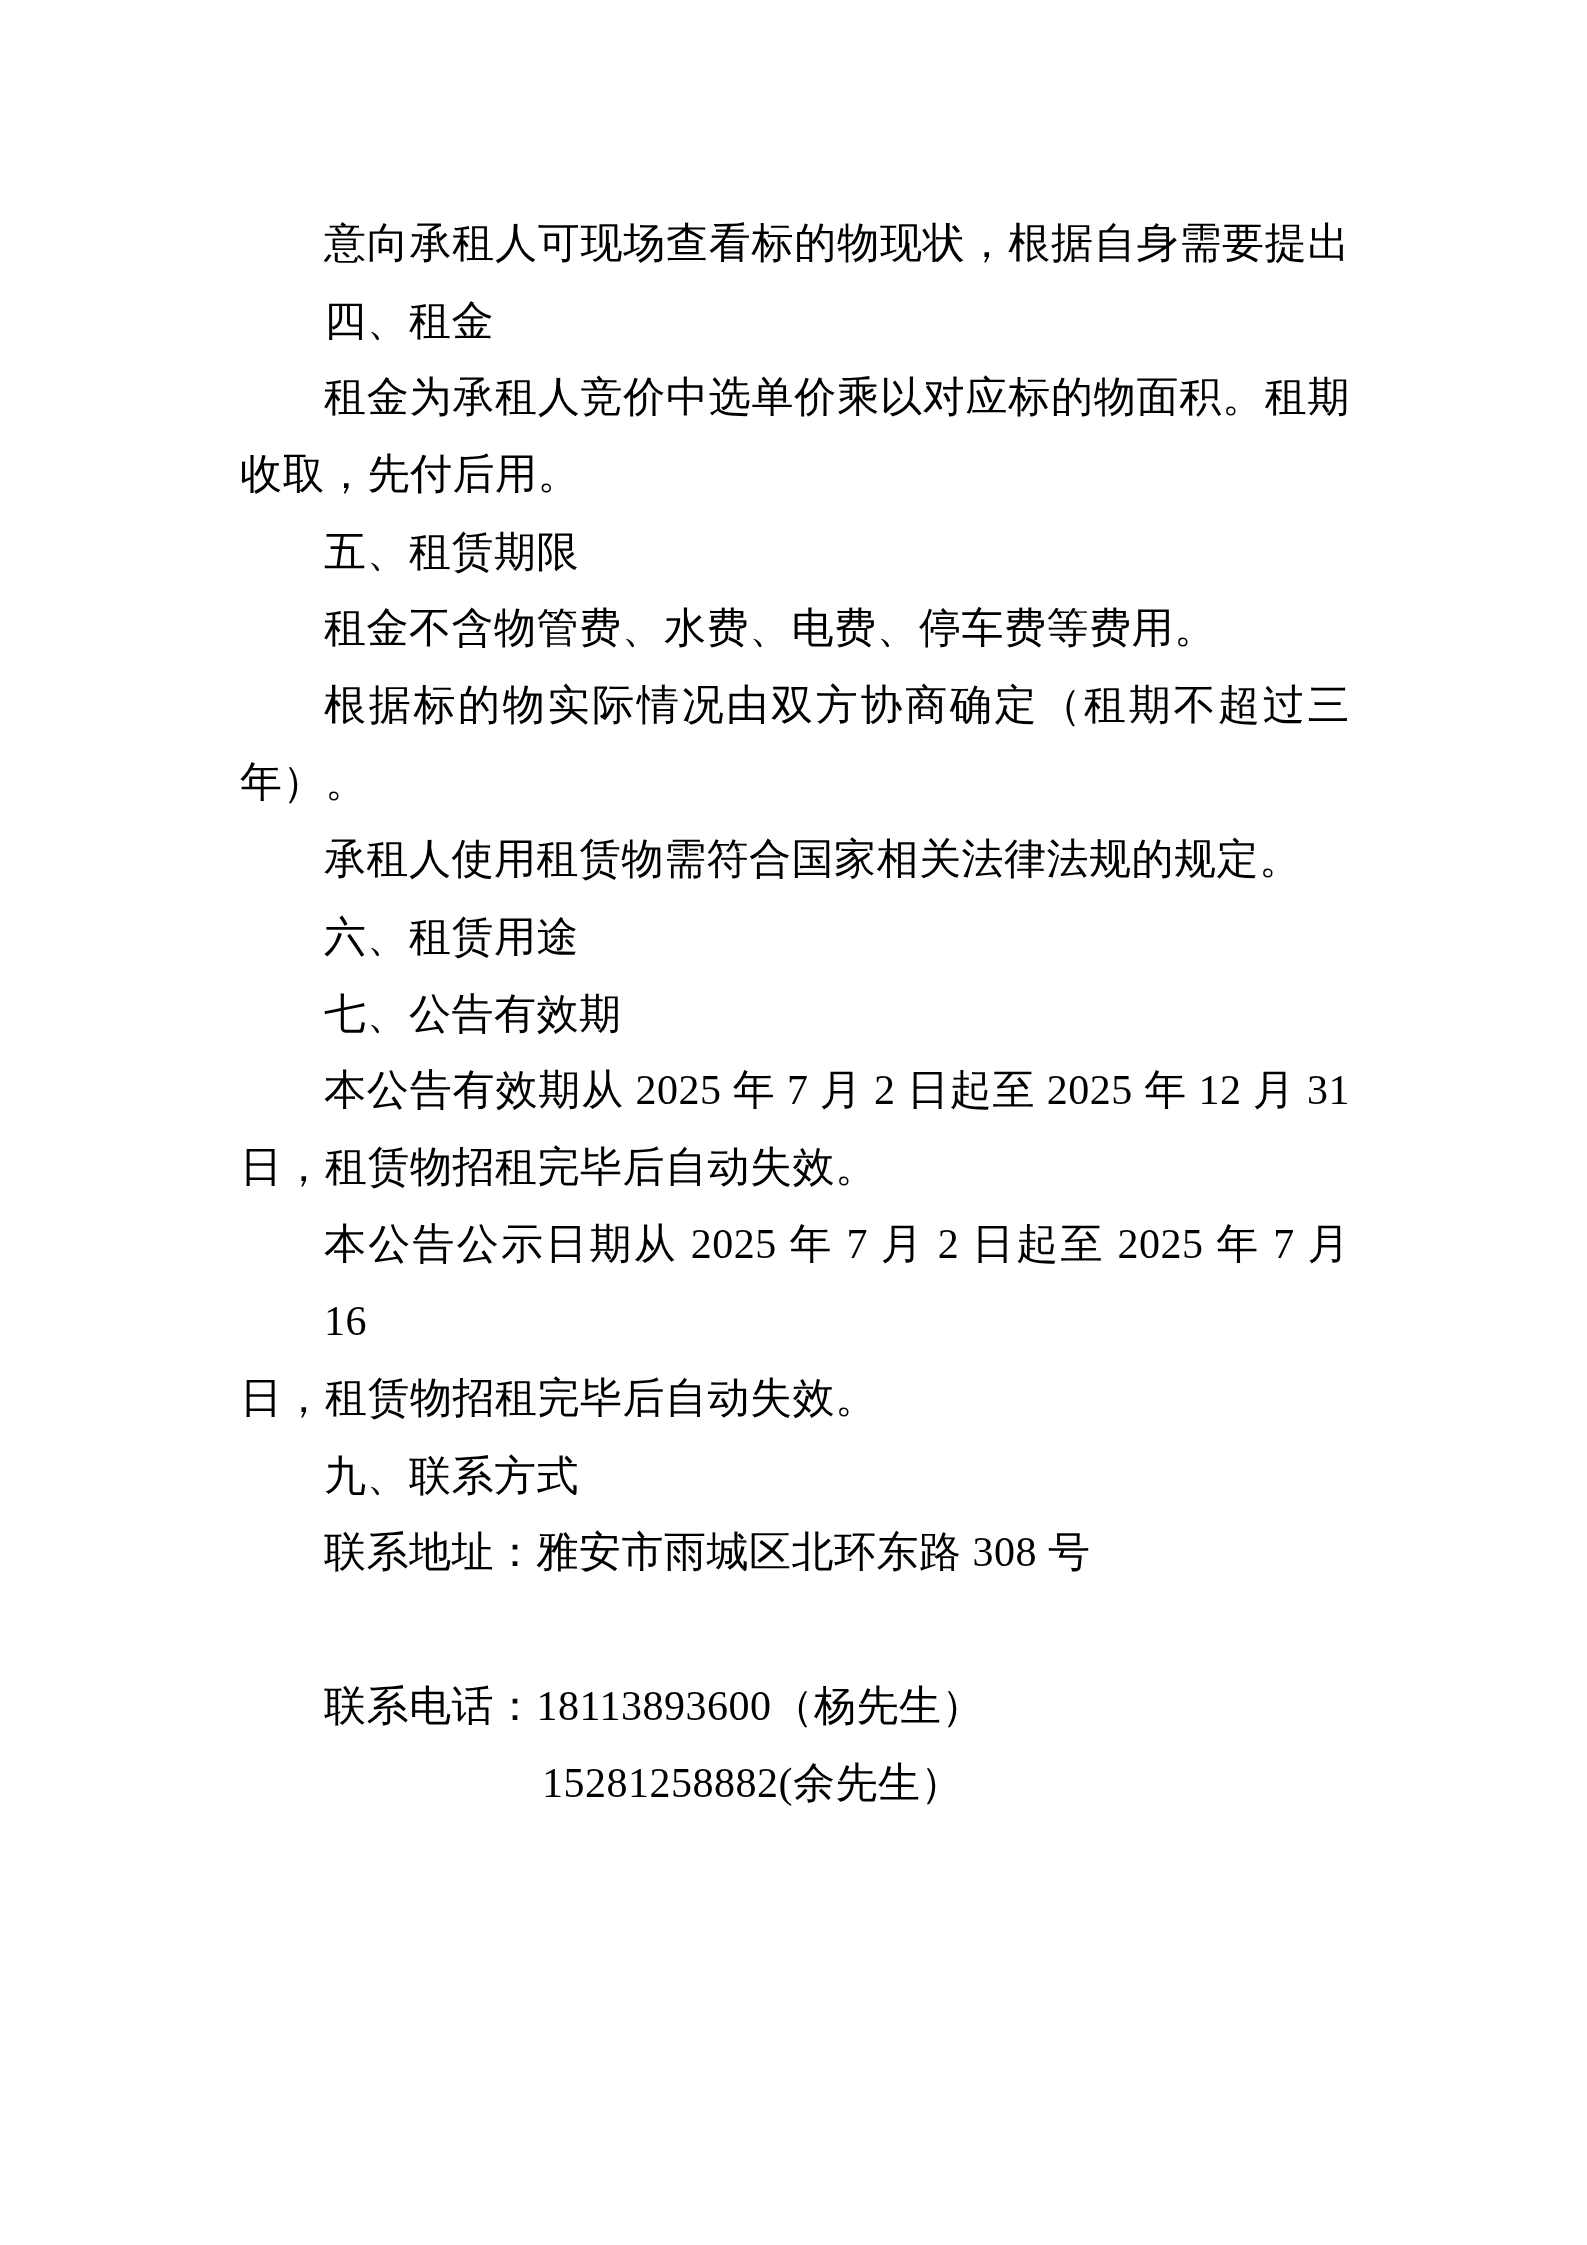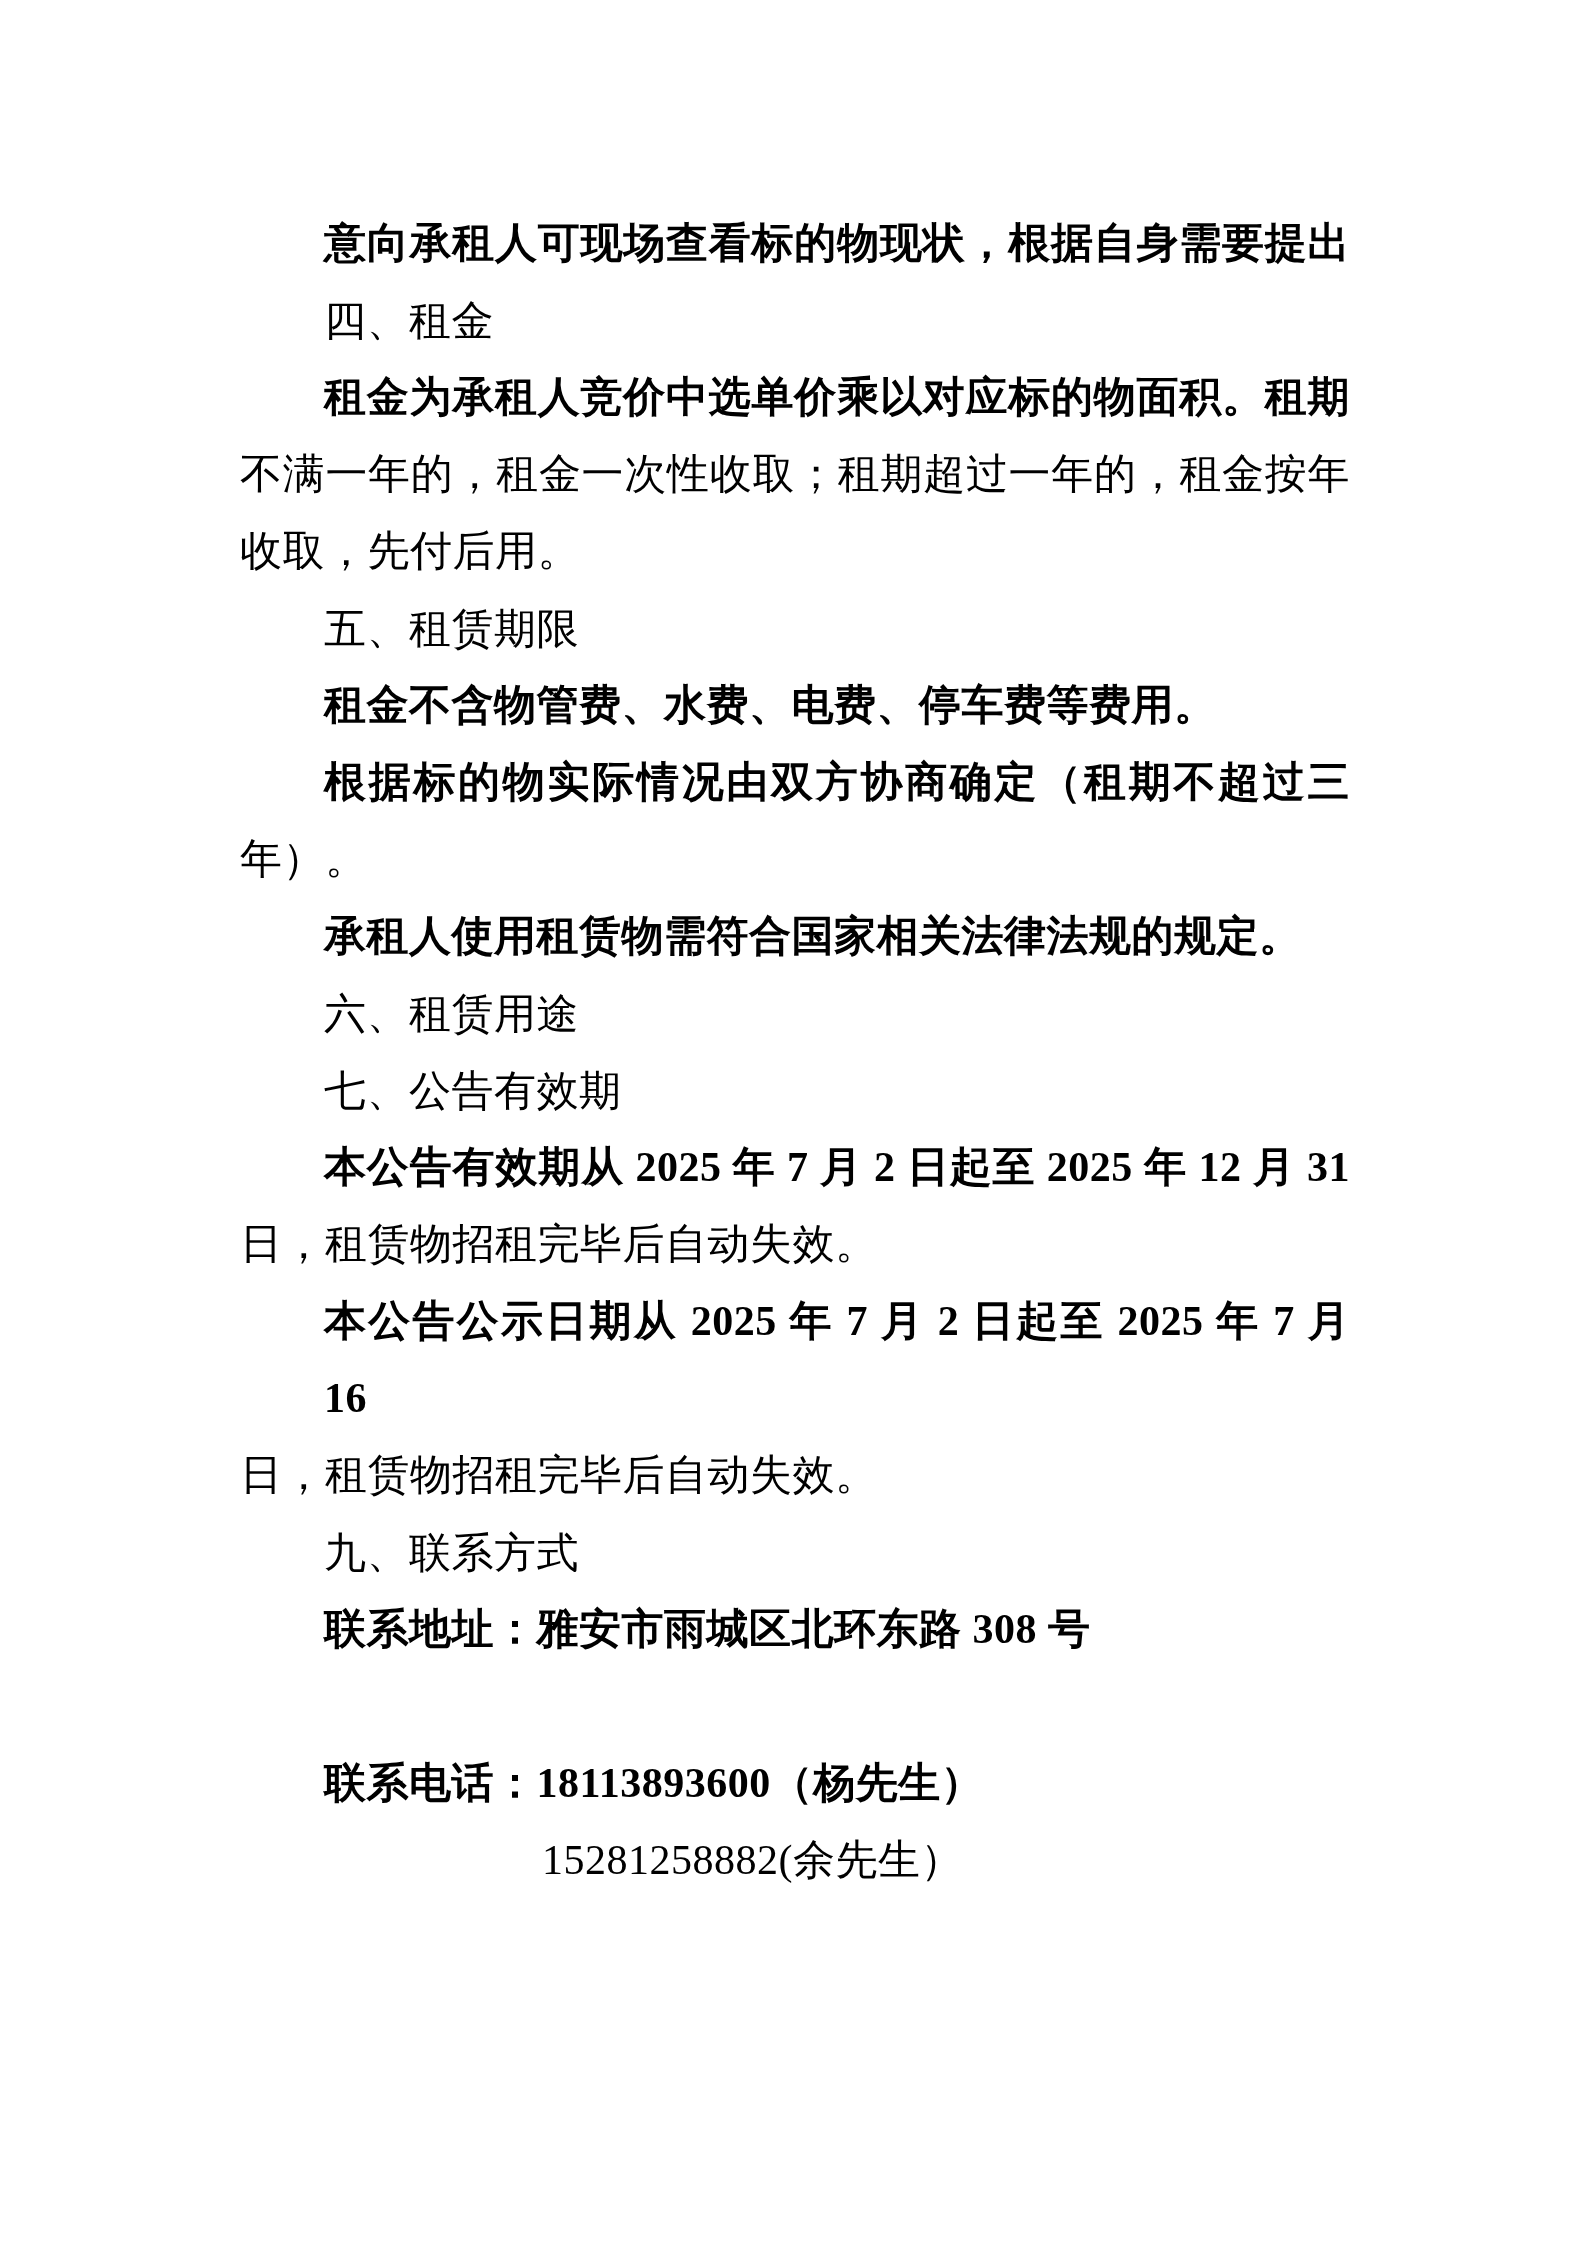--- a/index.html
+++ b/index.html
@@ -25,21 +25,20 @@
   .line {
     min-height: 77px;
     line-height: 77px;
     font-size: 42px;
     color: #000000;
     font-family: "Liberation Serif", "DejaVu Serif", serif;
     letter-spacing: 0.5px;
   }
   .first {
     padding-left: 84px; 
-    font-weight: bold;
   }
   .full {
     text-align: justify;
     text-align-last: justify;
     text-justify: inter-character;
   }
   .heading {
     font-family: "Liberation Sans", "DejaVu Sans", sans-serif;
     font-weight: 400;
   }
@@ -54,21 +53,20 @@
 <body>
 
 <div class="page">
   <div class="doc">
 
     <div class="line first full">意向承租人可现场查看标的物现状，根据自身需要提出</div>
 
     <div class="line first heading">四、租金</div>
 
     <div class="line first full">租金为承租人竞价中选单价乘以对应标的物面积。租期</div>
-    <div class="line full">不满一年的，租金一次性收取；租期超过一年的，租金按年</div>
     <div class="line">收取，先付后用。</div>
 
     <div class="line first heading">五、租赁期限</div>
 
     <div class="line first">租金不含物管费、水费、电费、停车费等费用。</div>
 
     <div class="line first full">根据标的物实际情况由双方协商确定（租期不超过三</div>
     <div class="line">年）。</div>
 
     <div class="line first">承租人使用租赁物需符合国家相关法律法规的规定。</div>

